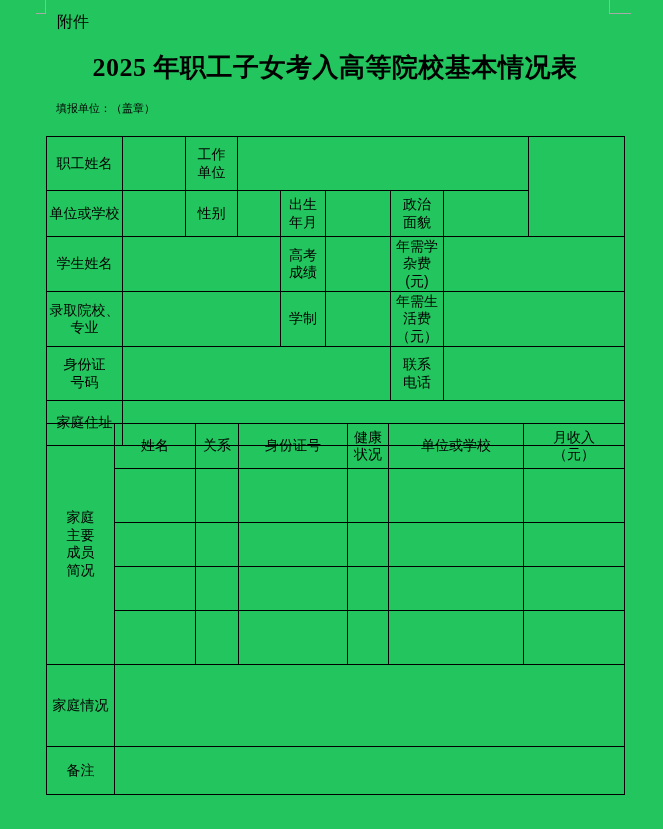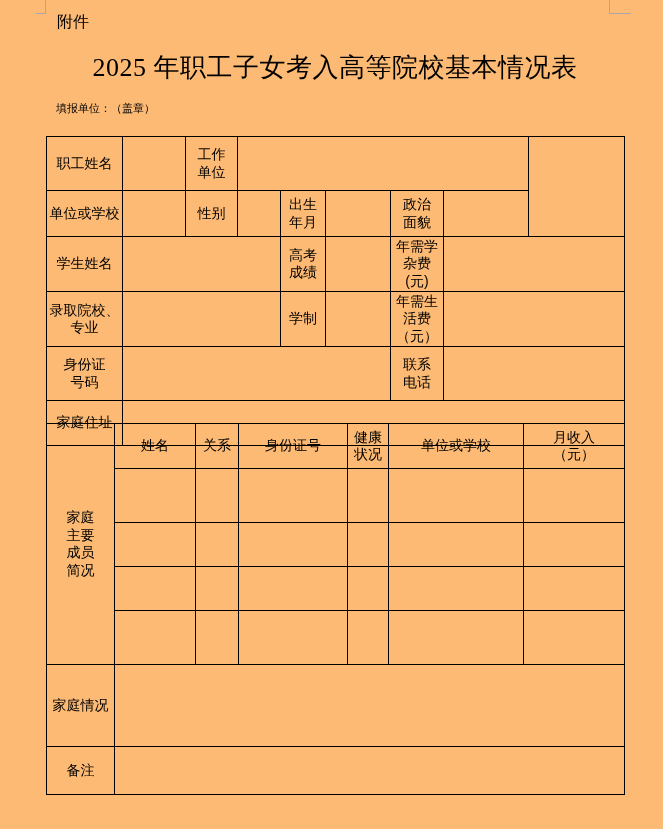--- a/index.html
+++ b/index.html
@@ -1,26 +1,26 @@
 <!DOCTYPE html>
 <html><head>
 <meta charset="utf-8">
 <style>
   html,body{margin:0;padding:0;background:#fff;}
   body{width:663px;height:829px;font-family:"Liberation Sans",sans-serif;color:#000;}
-  .page{position:relative;width:663px;height:829px;background:#fdba74;overflow:hidden;}
+  .page{position:relative;width:663px;height:829px;background:#22c55e;overflow:hidden;}
 
   
   .mark{position:absolute;top:0;height:13px;}
   .mark-left{left:36px;width:9px;border-right:1px solid #a9a9a9;border-bottom:1px solid #a9a9a9;}
   .mark-right{left:609px;width:21px;border-left:1px solid #a9a9a9;border-bottom:1px solid #a9a9a9;}
 
   .attachment{position:absolute;left:57px;top:12px;font-size:16px;}
   .doc-title{position:absolute;left:46px;top:50px;width:578px;text-align:center;
-             font-family:"Liberation Serif",serif;font-weight:normal;font-size:26px;letter-spacing:.5px;}
+             font-family:"Liberation Serif",serif;font-weight:bold;font-size:26px;letter-spacing:.5px;}
   .unit-line{position:absolute;left:56px;top:101px;font-size:11px;}
 
   table{border-collapse:collapse;table-layout:fixed;position:absolute;left:46px;}
   .t1{top:136px;width:578px;}
   .t2{top:423px;width:578px;}
   td{border:1px solid #000;padding:0 1px;text-align:center;vertical-align:middle;
      font-size:14px;line-height:1.25;white-space:pre-line;overflow:hidden;}
   .h43{height:54px}.h46{height:46px}.h55{height:55px}.h45{height:45px}
   .h44{height:44px}.h113{height:82px}.h48{height:48px}
 </style>

